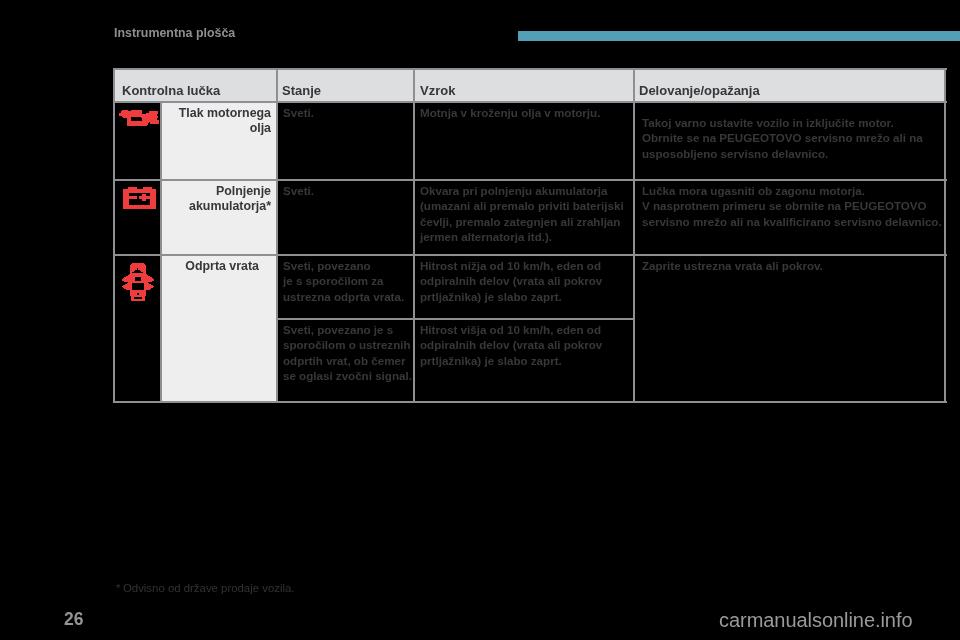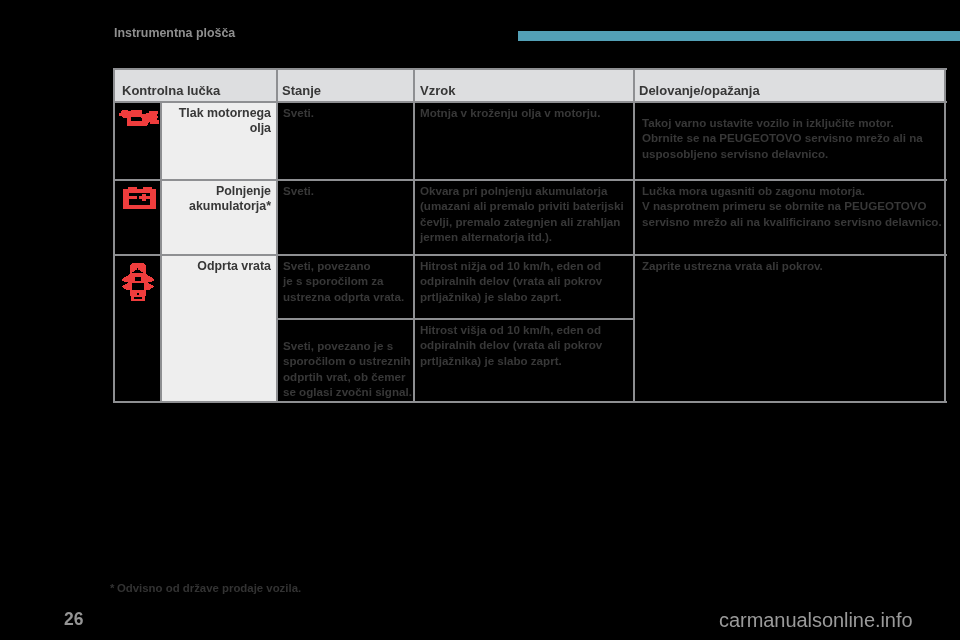--- a/index.html
+++ b/index.html
@@ -22,21 +22,21 @@
   .hdr-cell{display:flex;align-items:center;padding-top:9px;
        font-size:13px;font-weight:bold;color:#373737;}
 
   .tx{font-size:11.6px;font-weight:bold;line-height:15.4px;}
   .tx-name{font-size:12.4px;line-height:14.8px;}
   .tx-lt{color:#373737;}
   .tx-dk{color:#383838;}
   .pl{white-space:pre;}
   .icn svg{position:absolute;}
 
-  .footnote{position:absolute;left:70px;top:582px;font-size:11.4px;font-weight:bold;color:#333;}
+  .footnote{position:absolute;left:76px;top:582px;font-size:11.4px;font-weight:normal;color:#333;}
   .footnote .ast{margin-right:2.5px;}
   .pageno{position:absolute;left:24px;top:609px;font-size:17.5px;font-weight:bold;color:#949494;}
   .wm{position:absolute;left:679px;top:609px;font-size:20px;color:#9a9a9a;letter-spacing:-0.05px;}
   svg{display:block;}
 </style>
 </head>
 <body>
 
 <div class="page">
   <div class="hdr-title">Instrumentna plošča</div>
@@ -76,30 +76,30 @@
 jermen alternatorja itd.).</div>
     <div class="cell tx tx-dk pl" style="left:520px;top:111px;width:311px;height:75px;padding:3px 4px 0 8px">Lučka mora ugasniti ob zagonu motorja.
 V nasprotnem primeru se obrnite na PEUGEOTOVO
 servisno mrežo ali na kvalificirano servisno delavnico.</div>
 
     <div class="cell icn" style="left:0;top:186px;width:47px;height:147px">
       <svg style="left:8px;top:8px" width="32" height="38" viewBox="0 0 32 38" shape-rendering="crispEdges">
         <path fill="#ef3d3d" fill-rule="evenodd" d="M9.2 0.8 L10.2 0 L21.8 0 L22.8 0.8 L23.8 2.0 L23.8 10.8 L25.6 12.0 L27.2 13.2 L29.6 14.2 L31.6 15.8 L31.6 17.6 L29.2 19.2 L26.4 19.2 L26.4 20.4 L29.8 21.8 L31.6 23.6 L29.4 25.6 L26.8 27.4 L23.8 27.4 L23.8 33.2 L22.6 34.0 L22.6 38 L9.4 38 L9.4 34.0 L8.2 33.2 L8.2 27.4 L5.2 27.4 L2.6 25.6 L0.4 23.6 L2.2 21.8 L5.6 20.4 L5.6 19.2 L2.8 19.2 L0.4 17.6 L0.4 15.8 L2.4 14.2 L4.8 13.2 L6.4 12.0 L8.2 10.8 L8.2 2.0 Z M14.9 4.7 L16.3 4.7 L16.3 7.1 L17.4 7.1 L19.0 8.2 L20.6 9.3 L21.4 9.9 L9.8 9.9 L10.6 9.3 L12.2 8.2 L13.8 7.1 L14.9 7.1 Z M13.2 13.6 L18.8 13.6 L18.8 18.0 L13.2 18.0 Z M10.4 20.4 L21.6 20.4 L21.6 27.2 L10.4 27.2 Z M14.8 29.8 L17.2 29.8 L17.2 32.2 L14.8 32.2 Z M11.8 34.2 L20.2 34.2 L20.2 36.4 L11.8 36.4 Z"></path>
       </svg>
     </div>
-    <div class="cell lt2 tx tx-name tx-lt" style="left:47px;top:186px;width:116px;height:147px;padding:4px 6px 0 8px">Odprta vrata</div>
+    <div class="cell lt2 tx tx-name tx-lt" style="left:47px;top:186px;width:116px;height:147px;padding:4px 18px 0 8px">Odprta vrata</div>
 
     <div class="cell tx tx-dk pl" style="left:163px;top:186px;width:137px;height:64px;padding:3px 4px 0 6px">Sveti, povezano
 je s sporočilom za
 ustrezna odprta vrata.</div>
     <div class="cell tx tx-dk pl" style="left:300px;top:186px;width:220px;height:64px;padding:3px 4px 0 6px">Hitrost nižja od 10 km/h, eden od
 odpiralnih delov (vrata ali pokrov
 prtljažnika) je slabo zaprt.</div>
 
-    <div class="cell tx tx-dk pl" style="left:163px;top:250px;width:137px;height:83px;padding:19px 4px 0 6px">Sveti, povezano je s
+    <div class="cell tx tx-dk pl" style="left:163px;top:250px;width:137px;height:83px;padding:3px 4px 0 6px">Sveti, povezano je s
 sporočilom o ustreznih
 odprtih vrat, ob čemer
 se oglasi zvočni signal.</div>
     <div class="cell tx tx-dk pl" style="left:300px;top:250px;width:220px;height:83px;padding:3px 4px 0 6px">Hitrost višja od 10 km/h, eden od
 odpiralnih delov (vrata ali pokrov
 prtljažnika) je slabo zaprt.</div>
 
     <div class="cell tx tx-dk pl" style="left:520px;top:186px;width:311px;height:147px;padding:3px 13px 0 8px">Zaprite ustrezna vrata ali pokrov.</div>
 
     <div class="gl" style="left:-0.8px;top:-0.8px;width:1.6px;height:334.6px"></div>

